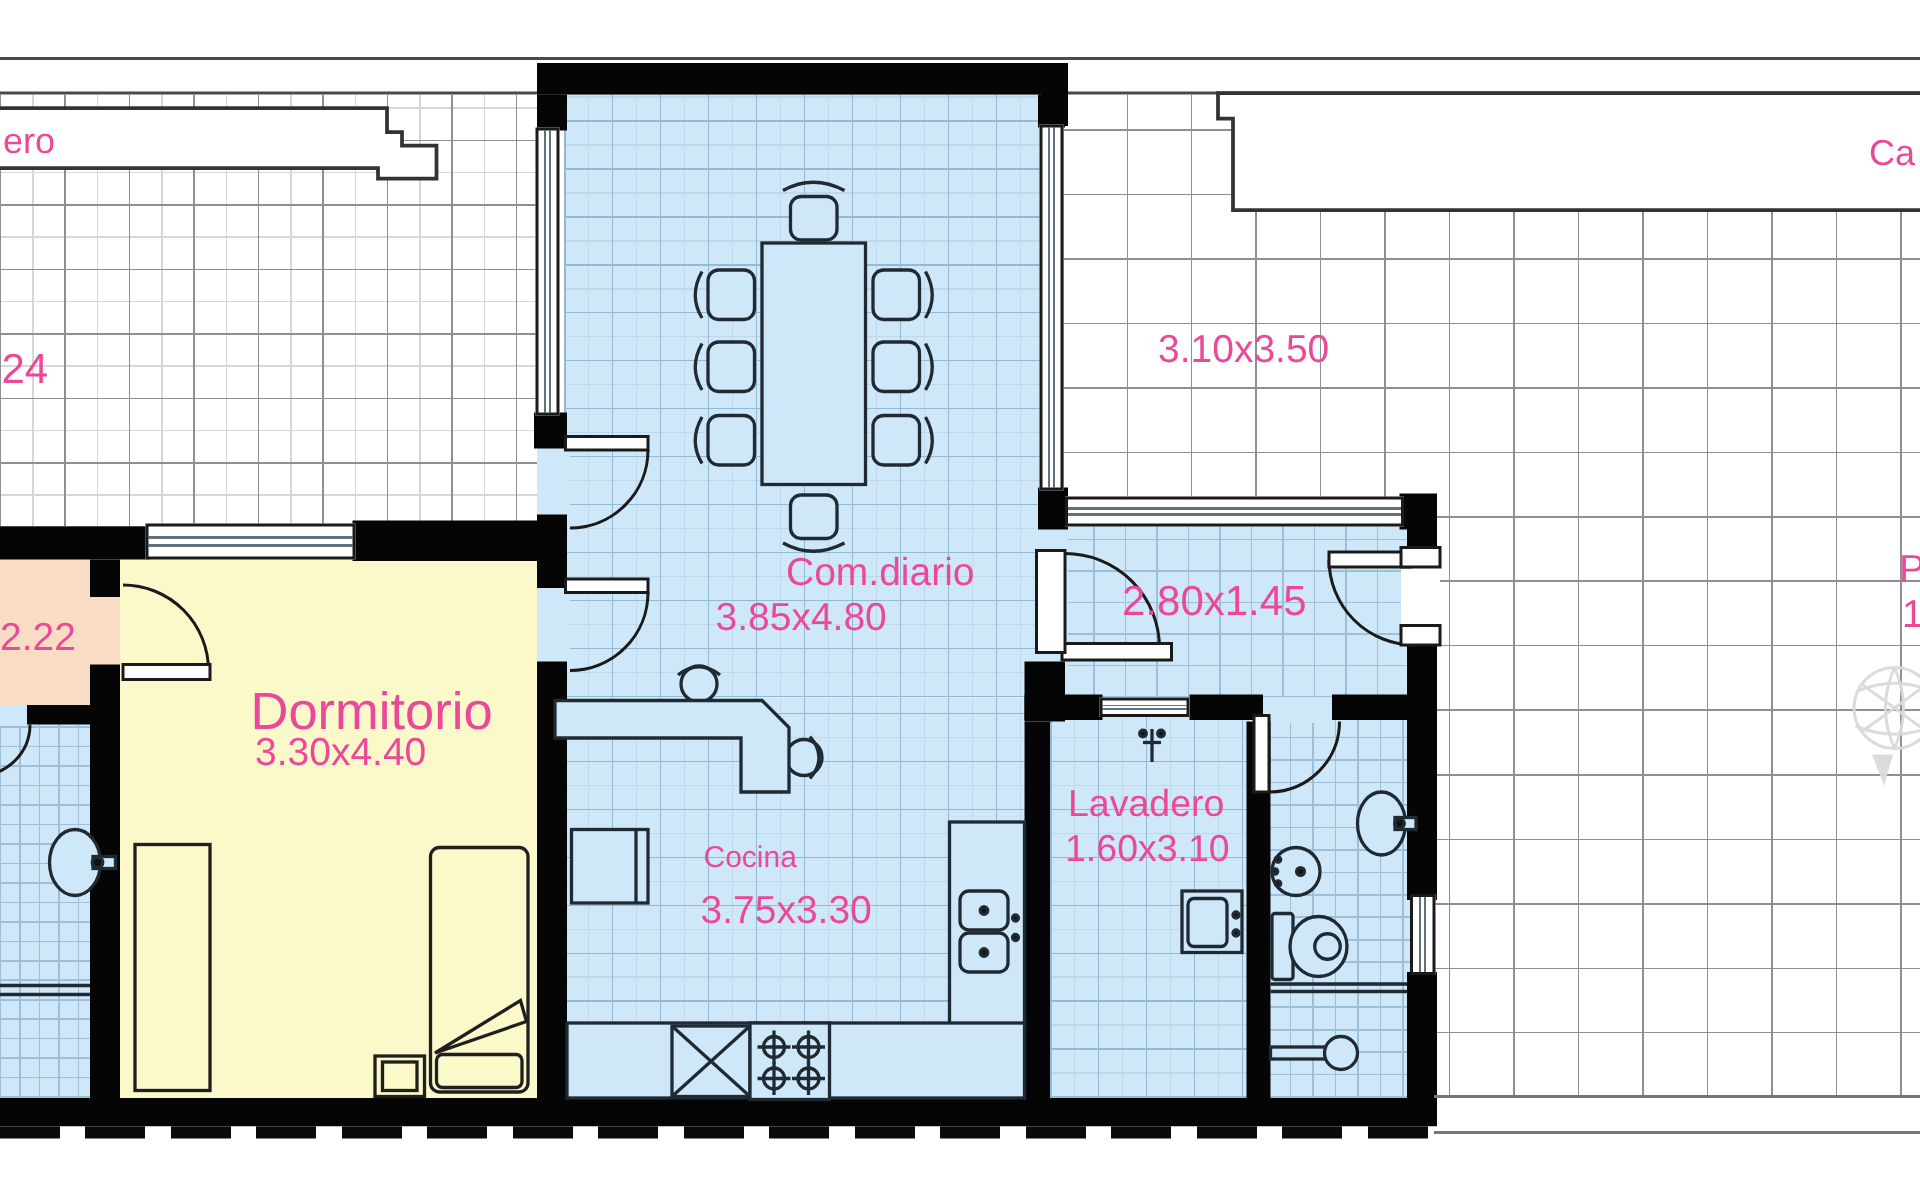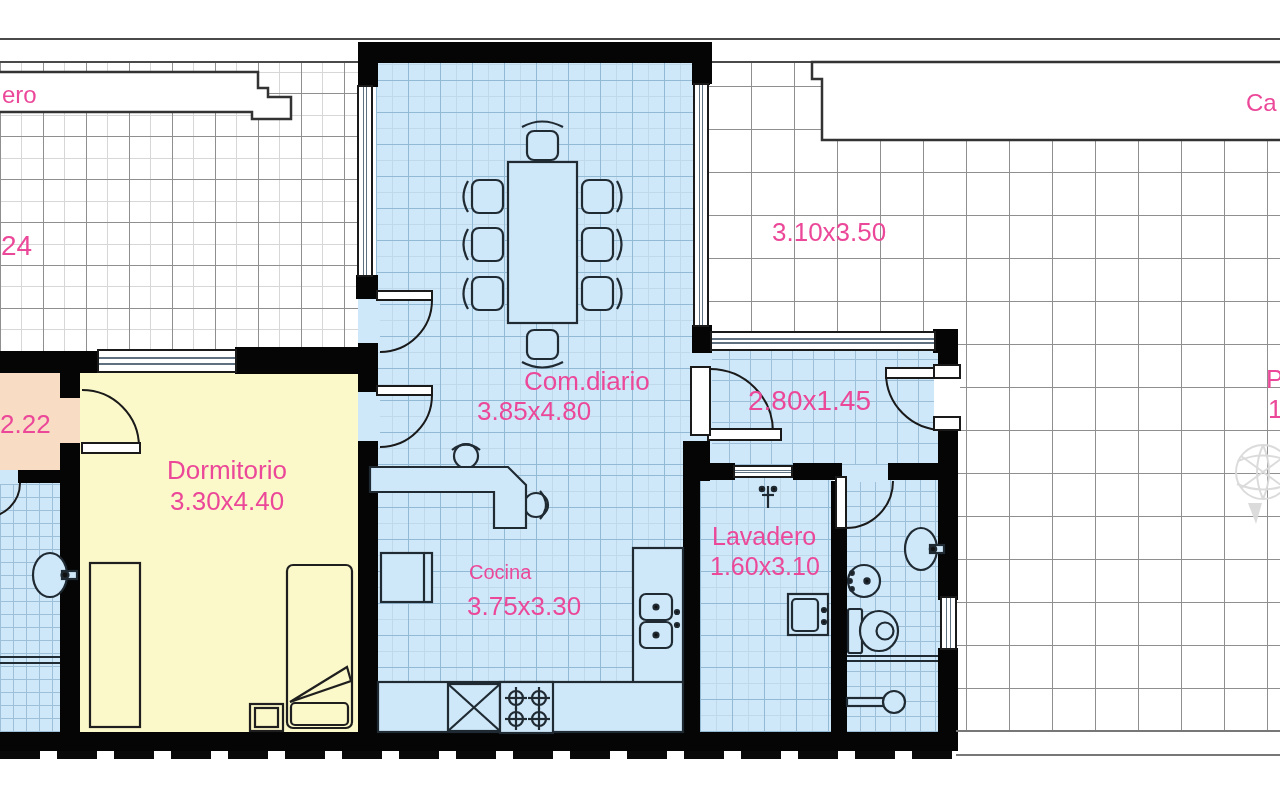--- a/index.html
+++ b/index.html
@@ -251,21 +251,21 @@
   </svg>
 
   <div class="lbl" style="left:2px;top:82px;font-size:24px;">ero</div>
   <div class="lbl" style="left:1246px;top:90px;font-size:24px;">Ca</div>
   <div class="lbl" style="left:1px;top:231px;font-size:28px;">24</div>
   <div class="lbl" style="left:772px;top:219px;font-size:26px;">3.10x3.50</div>
   <div class="lbl" style="left:477px;top:368px;font-size:26px;margin-left:47px;">Com.diario</div>
   <div class="lbl" style="left:477px;top:398px;font-size:26px;">3.85x4.80</div>
   <div class="lbl" style="left:748px;top:386px;font-size:28px;">2.80x1.45</div>
   <div class="lbl" style="left:0;top:411px;font-size:26px;">2.22</div>
-  <div class="lbl" style="left:167px;top:457px;font-size:26px;">Dormitorio</div>
+  <div class="lbl" style="left:167px;top:457px;font-size:35px;">Dormitorio</div>
   <div class="lbl" style="left:170px;top:488px;font-size:26px;">3.30x4.40</div>
   <div class="lbl" style="left:469px;top:562px;font-size:20px;">Cocina</div>
   <div class="lbl" style="left:467px;top:593px;font-size:26px;">3.75x3.30</div>
   <div class="lbl" style="left:712px;top:523px;font-size:25px;">Lavadero</div>
   <div class="lbl" style="left:710px;top:553px;font-size:25px;">1.60x3.10</div>
   <div class="lbl" style="left:1266px;top:366px;font-size:26px;">P</div>
   <div class="lbl" style="left:1268px;top:396px;font-size:26px;">1</div>
 </div>
 
 </body></html>

